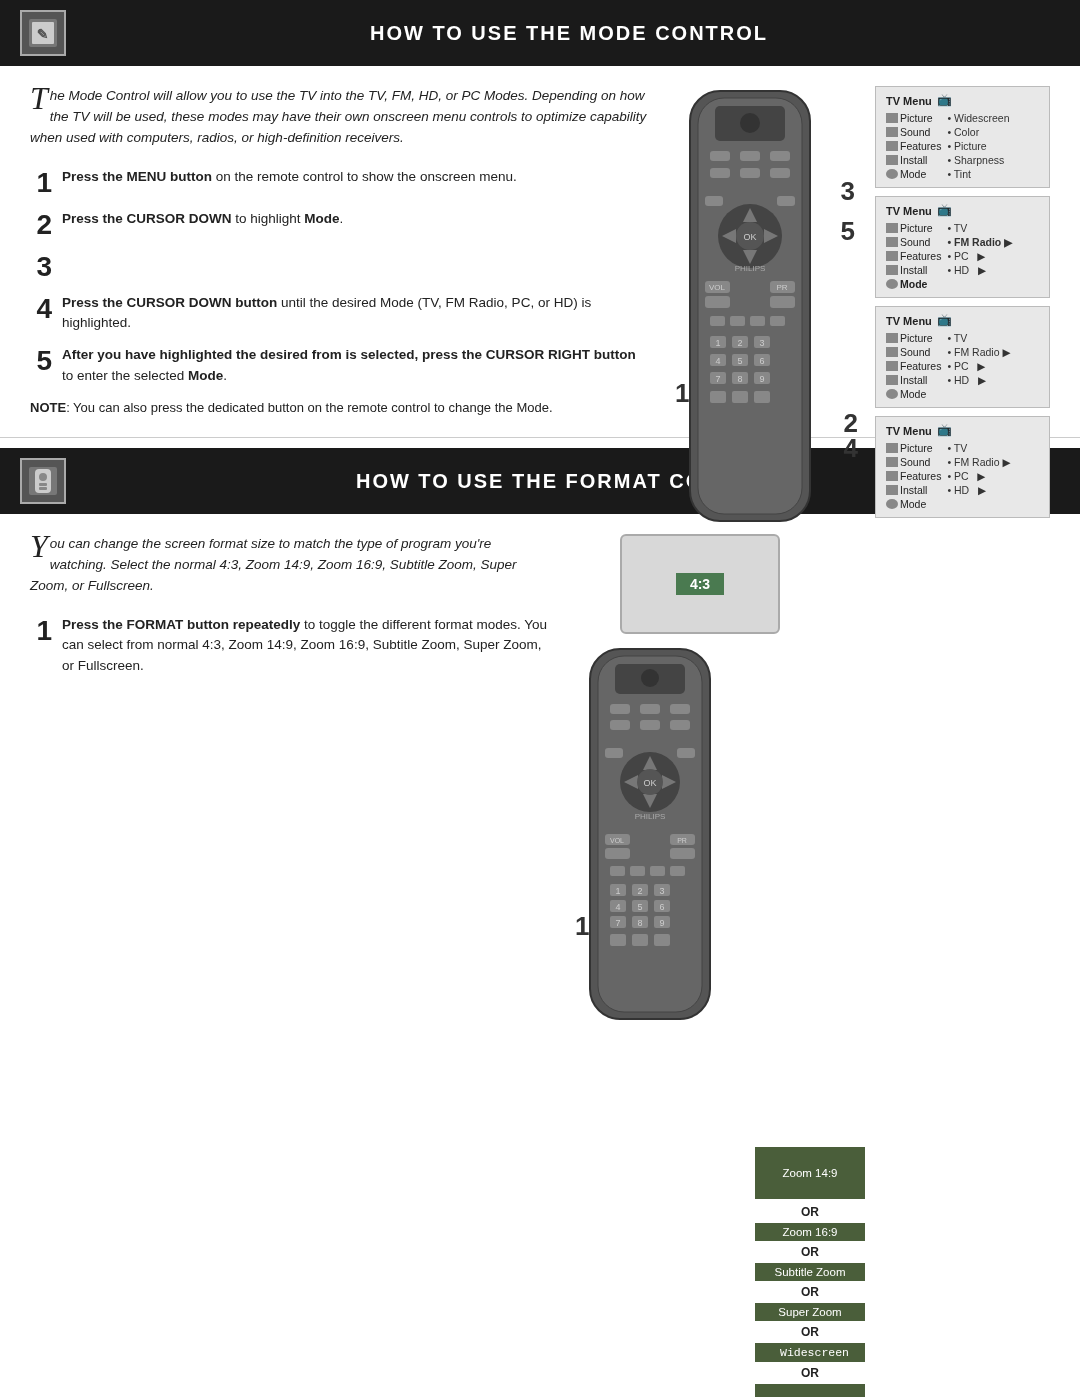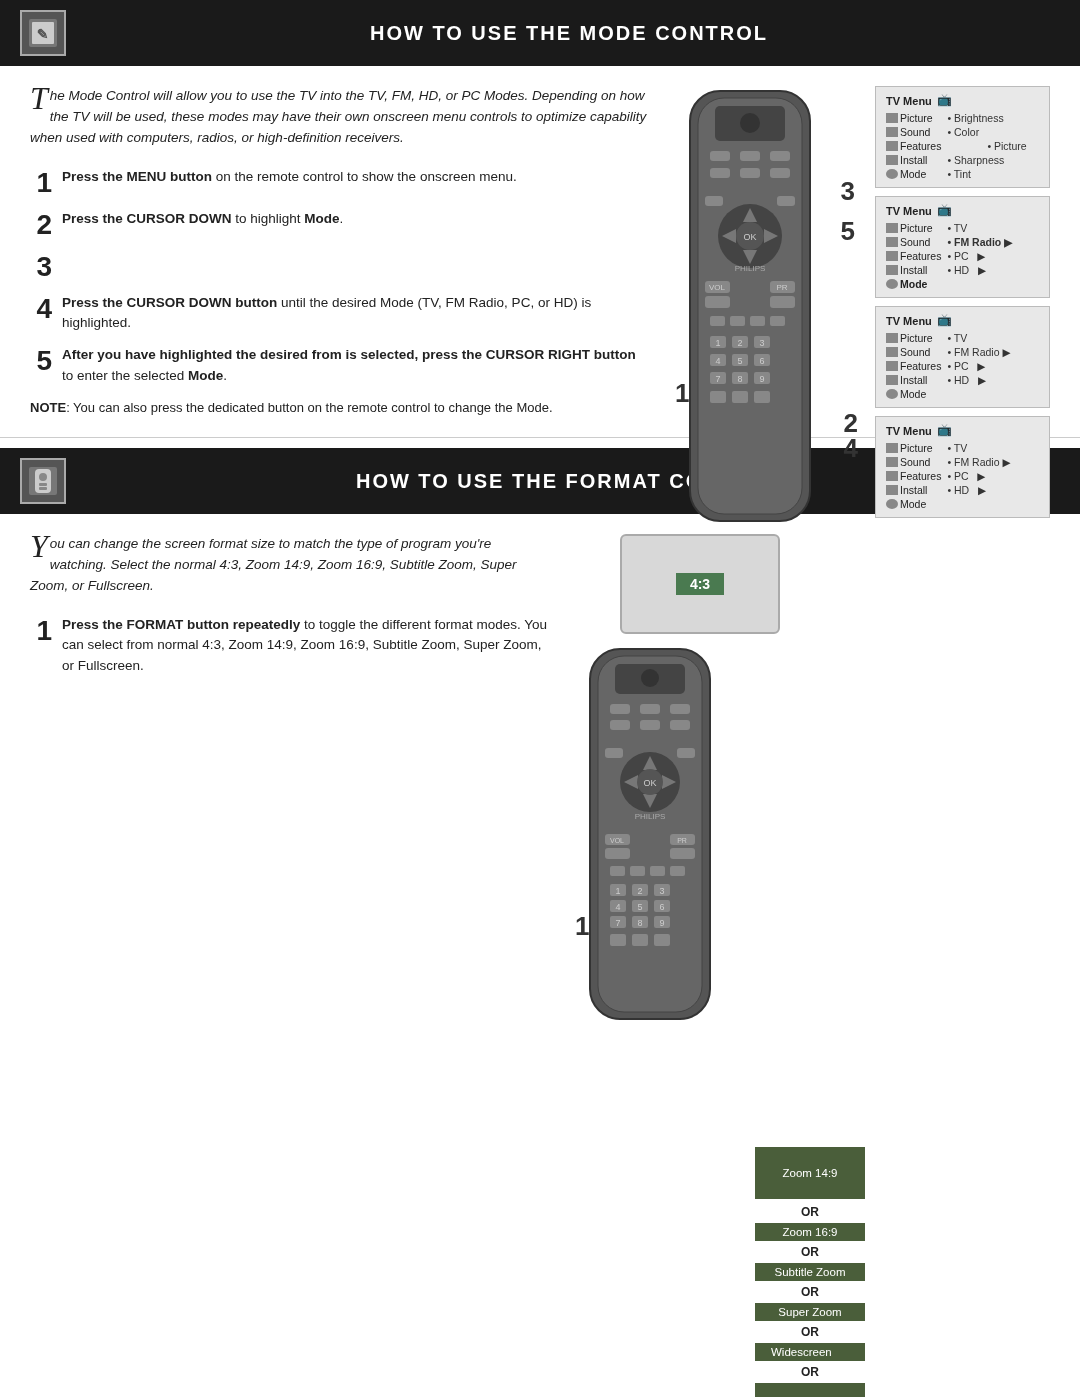--- a/index.html
+++ b/index.html
@@ -242,23 +242,23 @@
               <div style="padding:1px 0;display:flex;align-items:center;gap:2px;">
                 <span style="display:inline-block;width:12px;height:10px;background:#888;"></span>
                 <span>Install</span>
               </div>
               <div style="padding:1px 0;display:flex;align-items:center;gap:2px;">
                 <span style="display:inline-block;width:12px;height:10px;background:#888;border-radius:50%;"></span>
                 <span>Mode</span>
               </div>
             </div>
             <div style="color:#333;">
-              <div style="padding:1px 0;">• Brightness</div>
+              <div style="padding:1px 0;">• Widescreen</div>
               <div style="padding:1px 0;">• Color</div>
-              <div style="padding:1px 0;margin-left:40px;">• Picture</div>
+              <div style="padding:1px 0;">• Picture</div>
               <div style="padding:1px 0;">• Sharpness</div>
               <div style="padding:1px 0;">• Tint</div>
             </div>
           </div>
         </div>
 
         <div class="tv-menu-box" style="font-size:10.5px;">
           <div class="tv-menu-title">
             <span>TV Menu</span>
             <span style="font-size:12px;">📺</span>
@@ -565,21 +565,21 @@
 
       <div style="display:flex;flex-direction:column;align-items:center;padding-top:110px;gap:2px;">
         <div style="background:#4a5e3a;color:#fff;padding:20px 16px;font-size:11.5px;min-width:110px;text-align:center;margin-bottom:2px;">Zoom 14:9</div>
         <div style="font-size:12px;font-weight:bold;color:#222;padding:2px 0;">OR</div>
         <div style="background:#4a5e3a;color:#fff;padding:3px 24px;font-size:11.5px;min-width:110px;text-align:center;">Zoom 16:9</div>
         <div style="font-size:12px;font-weight:bold;color:#222;padding:2px 0;">OR</div>
         <div style="background:#4a5e3a;color:#fff;padding:3px 16px;font-size:11.5px;min-width:110px;text-align:center;">Subtitle Zoom</div>
         <div style="font-size:12px;font-weight:bold;color:#222;padding:2px 0;">OR</div>
         <div style="background:#4a5e3a;color:#fff;padding:3px 16px;font-size:11.5px;min-width:110px;text-align:center;">Super Zoom</div>
         <div style="font-size:12px;font-weight:bold;color:#222;padding:2px 0;">OR</div>
-        <div style="background:#4a5e3a;color:#fff;padding:3px 16px;font-size:11.5px;min-width:110px;text-align:left;">Widescreen</div>
+        <div style="background:#4a5e3a;color:#fff;padding:3px 16px;font-size:11.5px;min-width:110px;text-align:right;font-family:Liberation Mono, monospace;">Widescreen</div>
         <div style="font-size:12px;font-weight:bold;color:#222;padding:2px 0;">OR</div>
         <div style="background:#4a5e3a;color:#fff;padding:19px 16px;font-size:11.5px;min-width:110px;text-align:center;">Fullscreen</div>
       </div>
     </div>
   </div>
 </div>
 
 <div class="page-num">22</div>
 
 </body></html>

